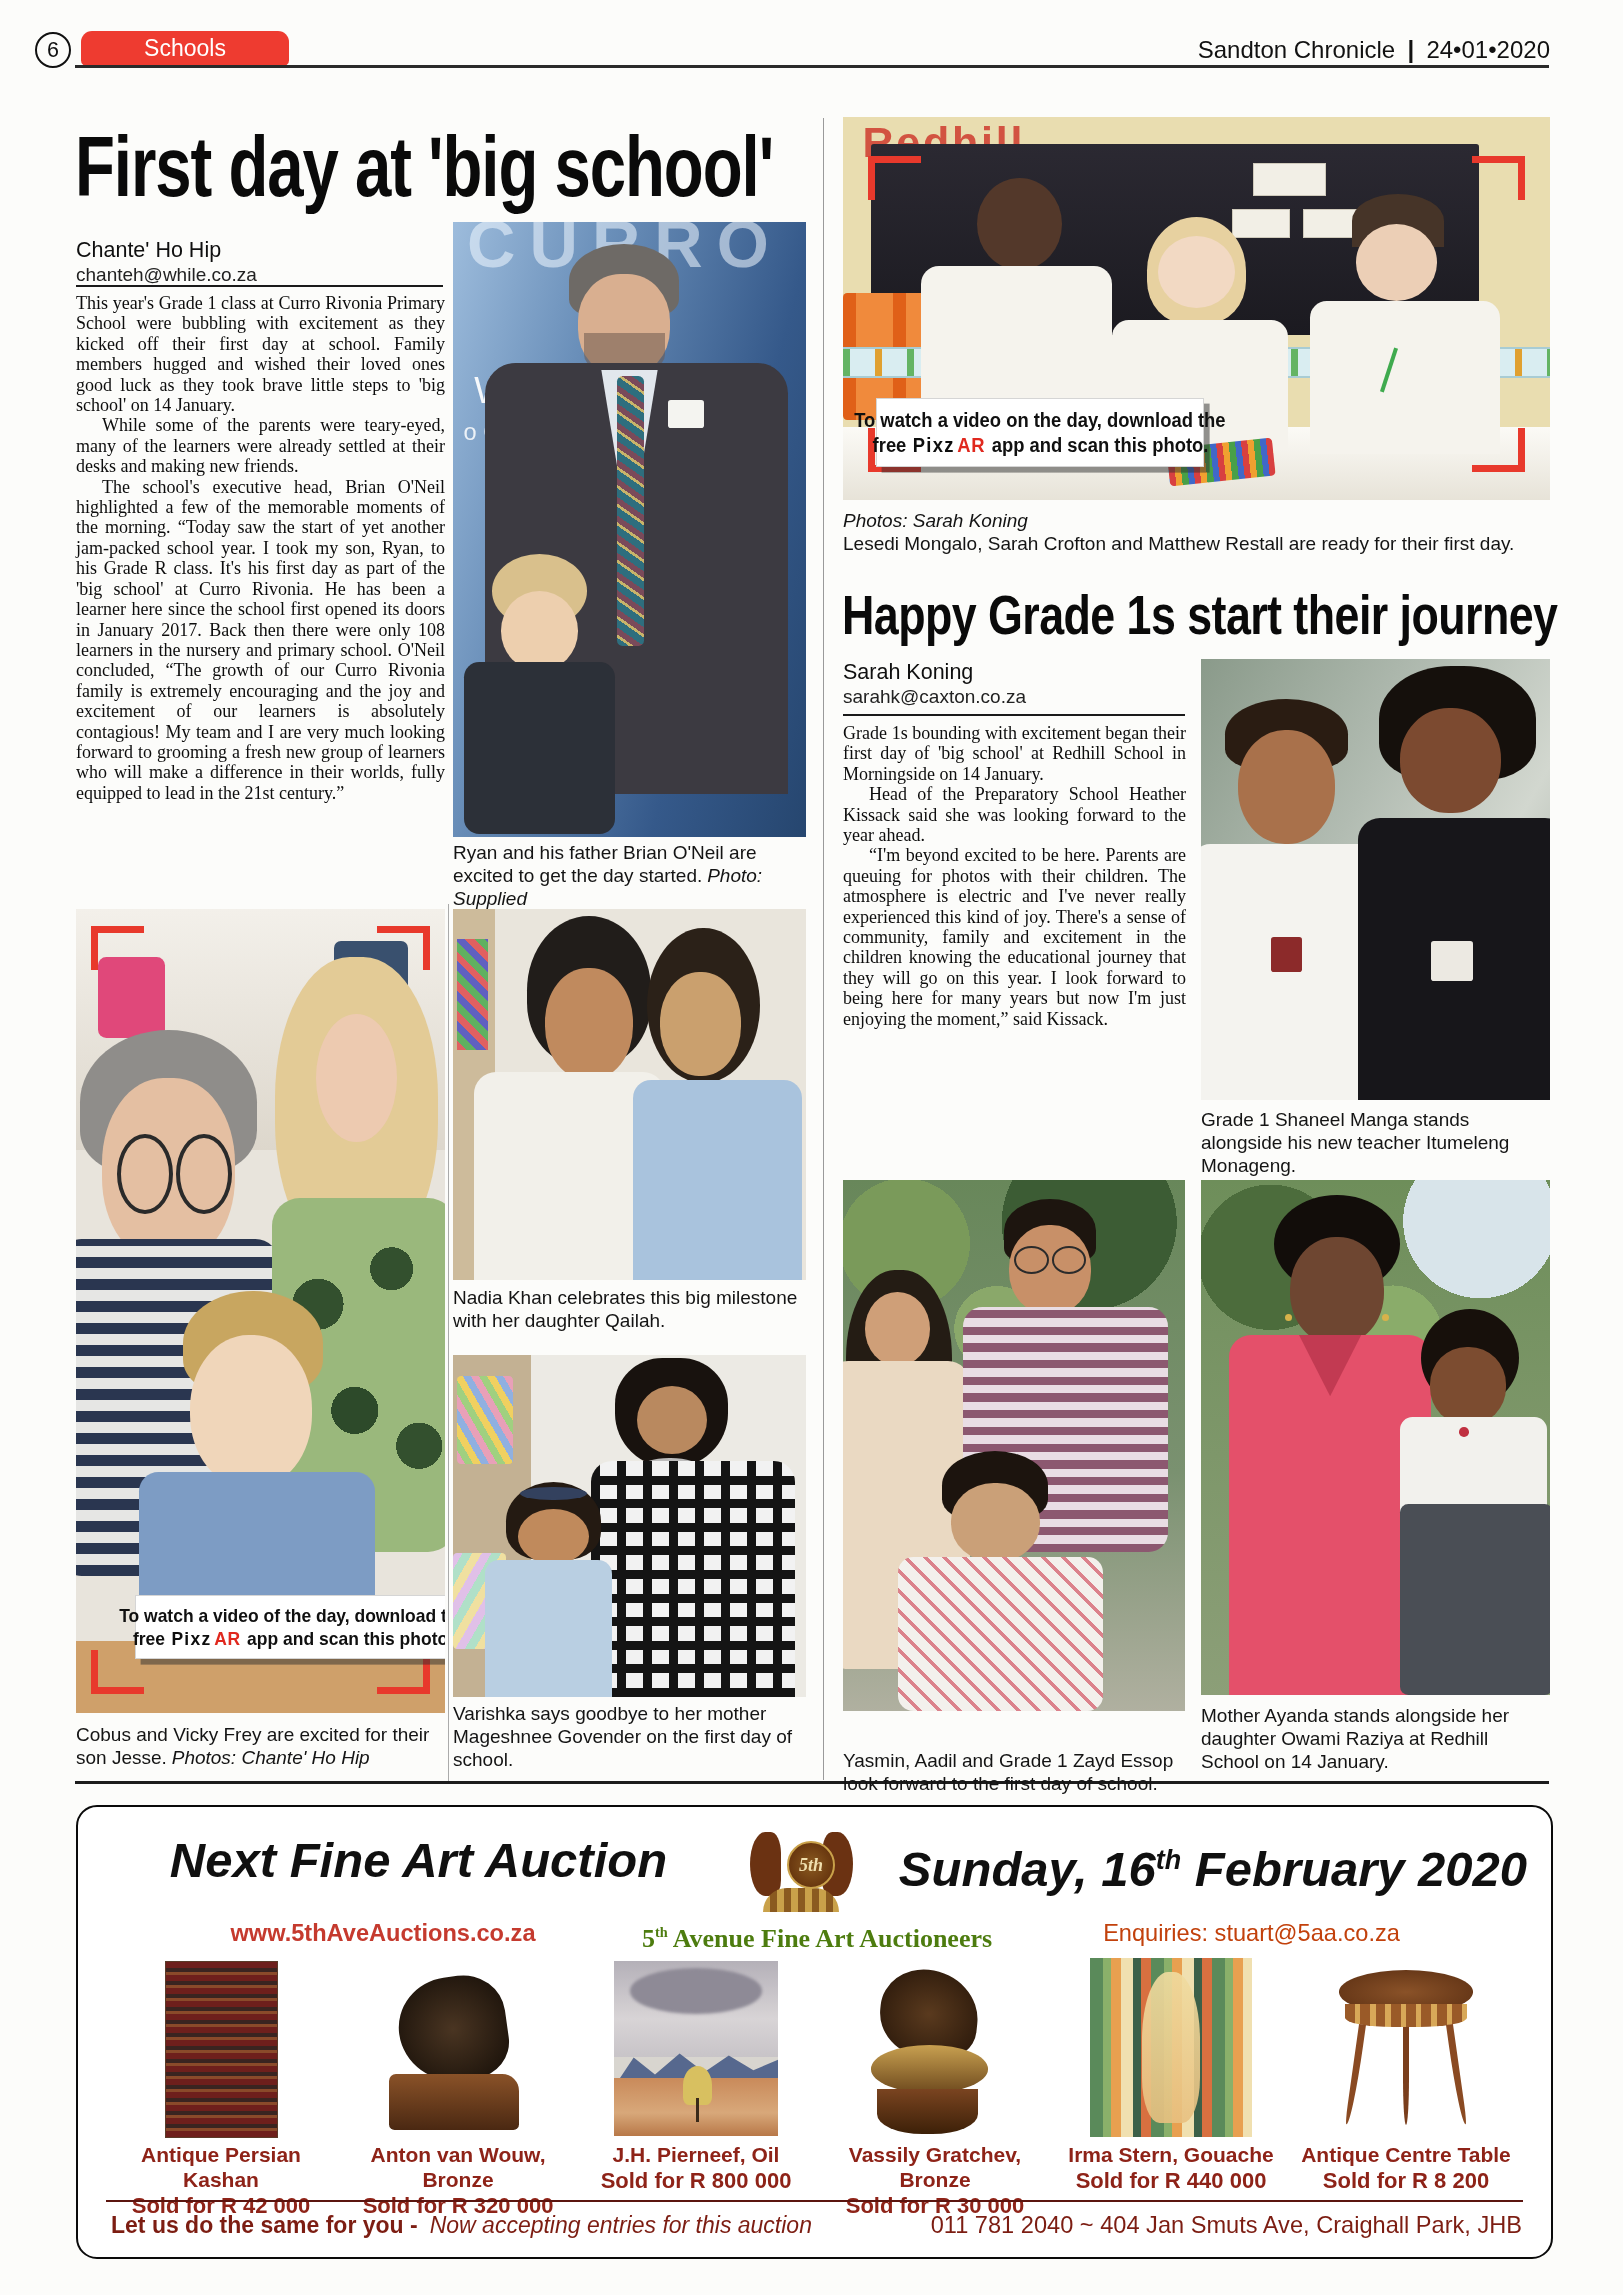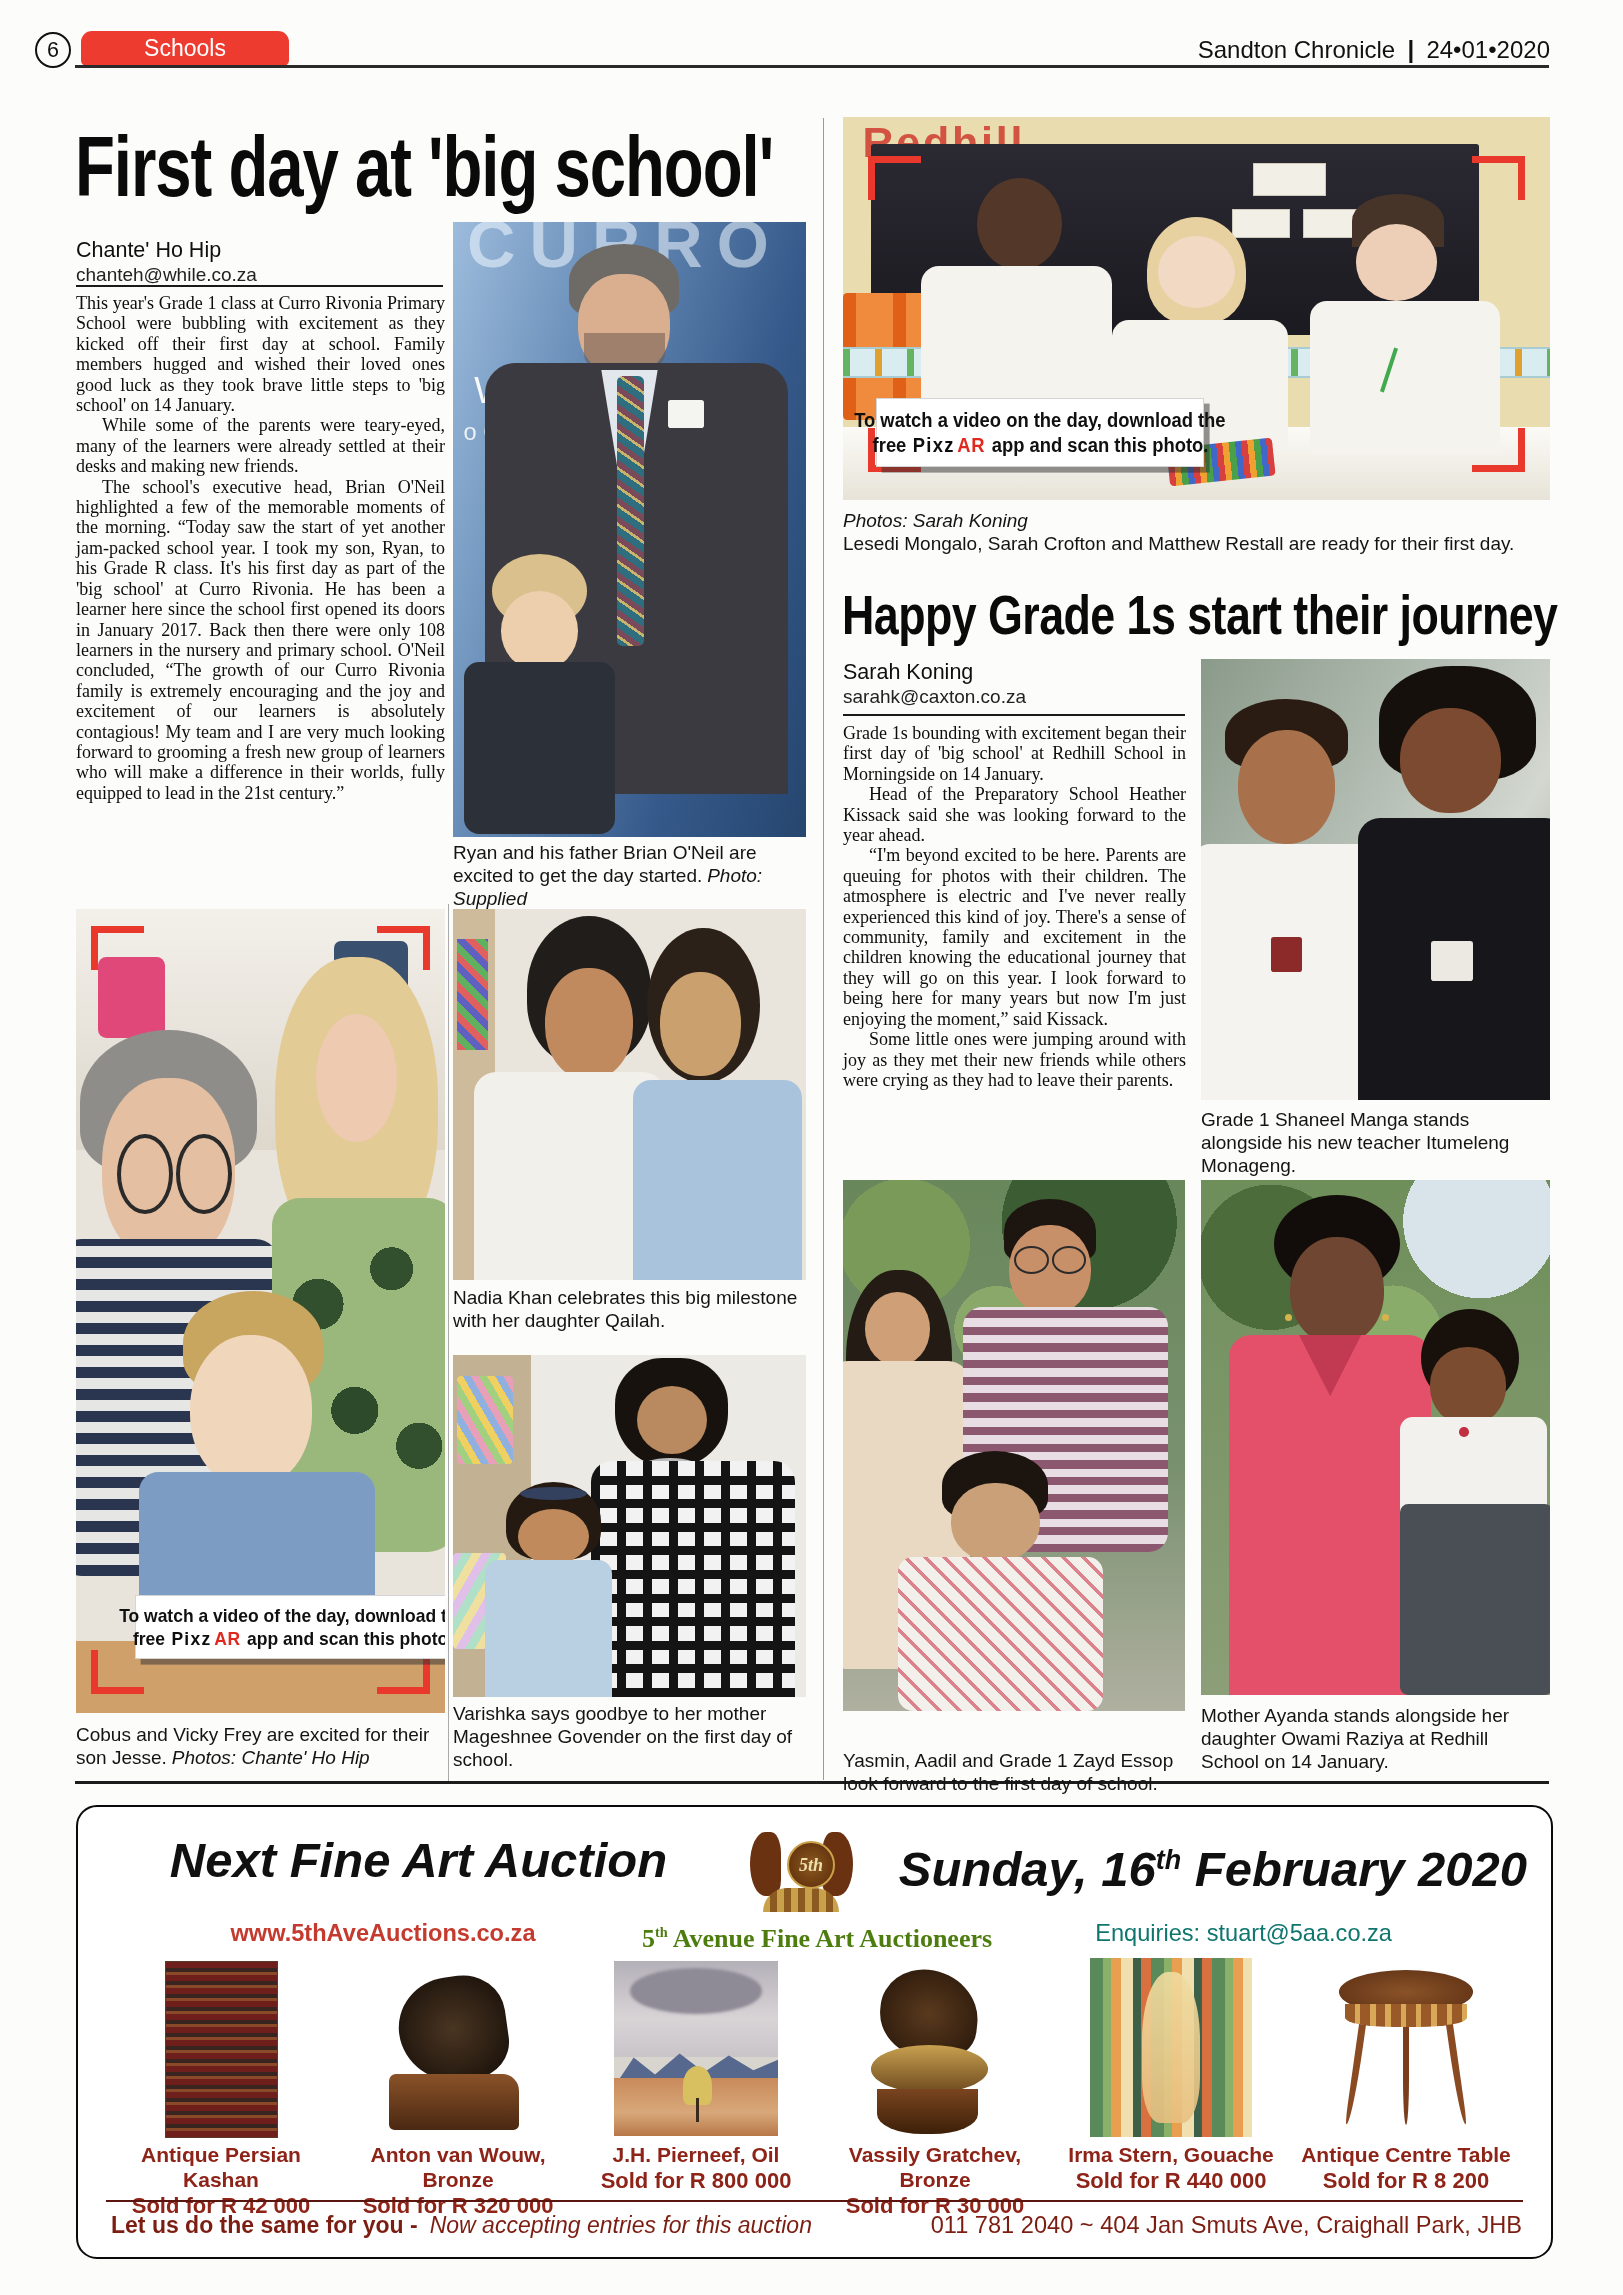--- a/index.html
+++ b/index.html
@@ -134,21 +134,20 @@
   <div class="ab" style="left:842px;top:582px;">
     <span class="cond h2">Happy Grade 1s start their journey</span>
   </div>
   <div class="byline" style="left:843px;top:661px;">Sarah Koning</div>
   <div class="bymail" style="left:843px;top:686px;">sarahk@caxton.co.za</div>
   <div class="rule" style="left:843px;top:714px;width:342px;"></div>
   <div class="serif" style="left:843px;top:723px;width:343px;">
     <p>Grade 1s bounding with excitement began their first day of 'big school' at Redhill School in Morningside on 14 January.</p>
     <p>Head of the Preparatory School Heather Kissack said she was looking forward to the year ahead.</p>
     <p>“I'm beyond excited to be here. Parents are queuing for photos with their children. The atmosphere is electric and I've never really experienced this kind of joy. There's a sense of community, family and excitement in the children knowing the educational journey that they will go on this year. I look forward to being here for many years but now I'm just enjoying the moment,” said Kissack.</p>
-    <p>Some little ones were jumping around with joy as they met their new friends while others were crying as they had to leave their parents.</p>
   </div>
 
   <div class="ph" style="left:1201px;top:659px;width:349px;height:441px;">
     <div class="ab" style="inset:0;background:linear-gradient(120deg,#8a9a8a,#b2bcb2 40%,#d2d7cf 68%,#9aa49a);"></div>
     <div class="ab" style="left:7%;top:9%;width:35%;height:16%;background:#2a1c12;border-radius:50% 50% 28% 28%;"></div>
     <div class="ab" style="left:10.5%;top:16%;width:28%;height:26%;background:#a9714b;border-radius:48%;"></div>
     <div class="ab" style="left:-3%;top:42%;width:56%;height:58%;background:#f4f3ef;border-radius:19.4px 19.4px 0 0;"></div>
     <div class="ab" style="left:20%;top:63%;width:9%;height:8%;background:#8c2a2a;border-radius:2.8px;"></div>
     <div class="ab" style="left:51%;top:1.5%;width:45%;height:26%;background:#15100c;border-radius:46% 46% 32% 32%;"></div>
     <div class="ab" style="left:57%;top:11%;width:29%;height:24%;background:#7c4a30;border-radius:48%;"></div>
@@ -279,22 +278,22 @@
     </div>
 
     <div class="ab" style="left:62px;top:112px;width:486px;text-align:center;
          font:700 23.6px/28px 'Liberation Sans',sans-serif;color:#c53a2e;">
       <span>www.5thAveAuctions.co.za</span>
     </div>
     <div class="ab smallcaps" style="left:541px;top:110px;width:396px;text-align:center;
          font:700 26px/30.5px 'Liberation Serif',serif;color:#4d7c0f;">
       <span>5</span><sup>th</sup><span> Avenue Fine Art Auctioneers</span>
     </div>
-    <div class="ab" style="left:925px;top:112px;width:389px;text-align:right;
-         font:400 23.6px/28px 'Liberation Sans',sans-serif;color:#0f766e;">
+    <div class="ab" style="left:979px;top:112px;width:389px;text-align:center;
+         font:400 23.6px/28px 'Liberation Sans',sans-serif;color:#c2410c;">
       <span>Enquiries: stuart@5aa.co.za</span>
     </div>
 
     <div class="ph" style="left:87px;top:154px;width:111px;height:175px;border:1.4px solid #5a3a28;
          background:repeating-linear-gradient(0deg,#6e1f1c 0 5.6px,#8a4a2a 5.6px 9px,#3a2420 9px 13px),repeating-linear-gradient(90deg,rgba(190,150,80,.25) 0 4.2px,transparent 4.2px 9.7px);"></div>
     <div class="ph" style="left:298px;top:163px;width:163px;height:167px;background:#fff;">
       <div class="ab" style="left:14%;top:4%;width:66%;height:62%;background:radial-gradient(#4a3522,#140d07);border-radius:55% 45% 40% 60%;transform:rotate(-8deg);"></div>
       <div class="ab" style="left:8%;bottom:4%;width:80%;height:34%;background:linear-gradient(#8a5228,#4a2812);border-radius:7px 16.7px 5.6px 5.6px;"></div>
     </div>
     <div class="ph" style="left:536px;top:154px;width:164px;height:175px;">

